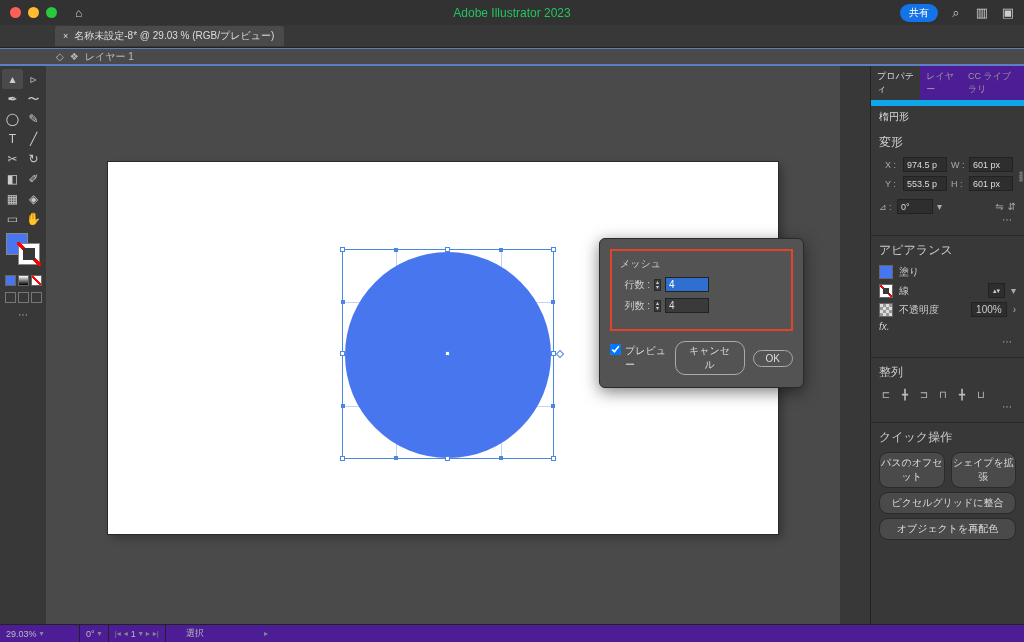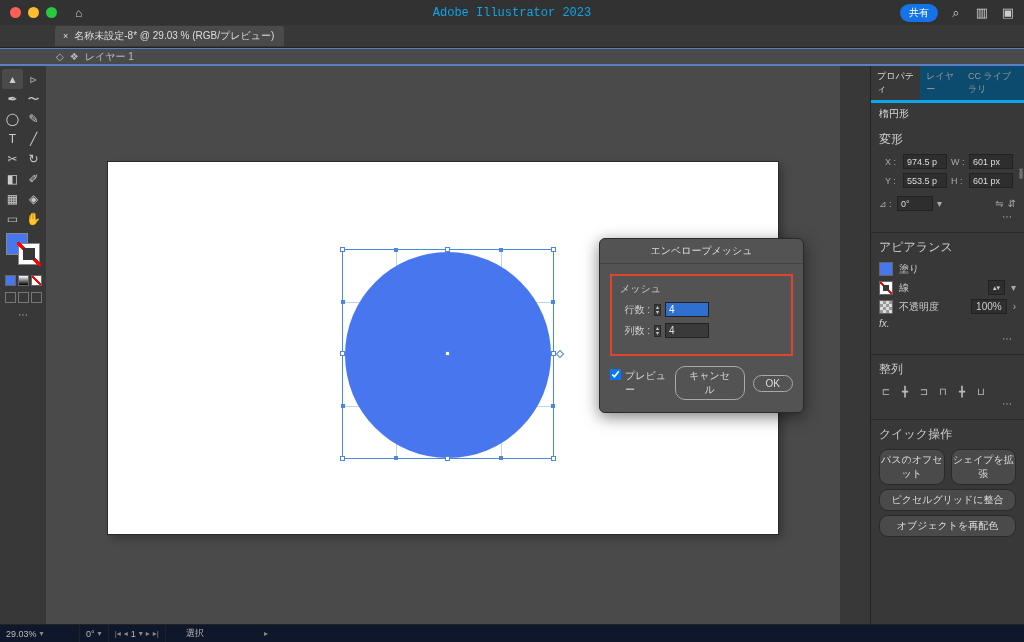--- a/index.html
+++ b/index.html
@@ -6,21 +6,21 @@
 body { width: 1024px; height: 642px; background: #323232; color: #ccc; font-size: 10px; overflow: hidden; position: relative; }
 
 
 .titlebar { height: 25px; background: #323232; display: flex; align-items: center; position: relative; }
 .traffic-lights { display: flex; gap: 7px; padding-left: 10px; }
 .tl { width: 11px; height: 11px; border-radius: 50%; }
 .tl.red { background: #ff5f57; }
 .tl.yellow { background: #febc2e; }
 .tl.green { background: #28c840; }
 .home-icon { margin-left: 18px; color: #ccc; font-size: 12px; }
-.app-title { position: absolute; left: 50%; transform: translateX(-50%); color: #0ea5e9; font-size: 12px; font-family: Liberation Mono, monospace; }
+.app-title { position: absolute; left: 50%; transform: translateX(-50%); color: #22c55e; font-size: 12px; }
 .titlebar-right { position: absolute; right: 8px; display: flex; align-items: center; gap: 10px; }
 .share-btn { background: #1473e6; color: #fff; padding: 2px 9px; border-radius: 10px; font-size: 10px; }
 .tr-icon { color: #ccc; font-size: 13px; width: 16px; text-align: center; }
 
 
 .doctabs { height: 23px; background: #383838; border-bottom: 1px solid #222; display: flex; align-items: center; padding-left: 55px; }
 .doctab { background: #4a4a4a; padding: 3px 10px 3px 8px; font-size: 10px; color: #ddd; border-radius: 3px 3px 0 0; display: flex; align-items: center; gap: 6px; }
 .doctab .x { font-size: 9px; }
 
 
@@ -79,21 +79,21 @@
 .dialog-footer { display: flex; align-items: center; gap: 8px; justify-content: flex-end; }
 .chk { display: flex; align-items: flex-start; gap: 4px; margin-right: auto; font-size: 10px; color: #ddd; }
 .chk input { width: 11px; height: 11px; }
 .dbtn { background: transparent; border: 1px solid #aaa; color: #ddd; border-radius: 10px; padding: 2px 12px; font-size: 10px; }
 
 
 .right-rail { width: 30px; background: #383838; }
 
 
 .props { width: 154px; background: #383838; border-left: 1px solid #222; padding: 0; overflow: hidden; }
-.prop-tabs { display: flex; background: #0c4a6e; border-bottom: 3px solid #0ea5e9; }
+.prop-tabs { display: flex; background: #4c1d95; border-bottom: 6px solid #0ea5e9; }
 .prop-tab { padding: 4px 6px; font-size: 9px; color: #999; }
 .prop-tab.active { background: #383838; color: #ddd; }
 .prop-section { padding: 6px 8px 10px; border-bottom: 1px solid #2a2a2a; }
 .sec-title { font-size: 12px; color: #ccc; margin-bottom: 6px; }
 .obj-type { font-size: 10px; color: #ddd; padding: 4px 8px; }
 .xyrow { display: flex; gap: 4px; margin-bottom: 4px; align-items: center; }
 .refpoint { width: 18px; height: 18px; display: grid; grid-template-columns: repeat(3,1fr); grid-template-rows: repeat(3,1fr); gap: 1px; }
 .refdot { background: #666; }
 .refdot.on { background: #ddd; }
 .lbl { font-size: 9px; color: #aaa; width: 14px; }
@@ -107,21 +107,21 @@
 .sw.stroke::before { content:""; position:absolute; inset:0; background: linear-gradient(45deg,transparent 42%,red 42%,red 58%,transparent 58%); }
 .sw.op { background: repeating-conic-gradient(#999 0 25%, #ddd 0 50%) 0 0/6px 6px; }
 .opval { background:#2e2e2e; border:1px solid #222; padding:0 4px; height:15px; display:flex; align-items:center; gap:2px; }
 .align-row { display: flex; gap: 5px; }
 .align-ic { width: 14px; height: 14px; display:flex; align-items:center; justify-content:center; color:#bbb; font-size:10px; }
 .qbtn { display: block; width: 100%; background: #4a4a4a; border: 1px solid #2a2a2a; color: #ddd; font-size: 10px; padding: 3px 0; margin-bottom: 4px; border-radius: 9px; text-align: center; }
 .qrow { display: flex; gap: 6px; }
 .qrow .qbtn { flex: 1; }
 
 
-.statusbar { position: absolute; left: 0; right: 0; bottom: 0; height: 18px; background: #0f172a; border-top: 1px solid #222; display: flex; align-items: center; font-size: 9px; color: #bbb; }
+.statusbar { position: absolute; left: 0; right: 0; bottom: 0; height: 18px; background: #4c1d95; border-top: 1px solid #222; display: flex; align-items: center; font-size: 9px; color: #bbb; }
 .status-seg { padding: 0 6px; border-right: 1px solid #222; height: 100%; display: flex; align-items: center; gap: 3px; }
 .status-seg.wide { flex: 0 0 80px; }
 .status-label { margin-left: 20px; }
 .sb-arrow { color:#888; font-size:8px; }
 </style>
 </head>
 <body>
 
 <div class="titlebar">
   <div class="traffic-lights">
@@ -229,21 +229,20 @@
         <div class="anchor" style="top:25%;left:-2px;margin-top:-2px"></div>
         <div class="anchor" style="top:75%;left:-2px;margin-top:-2px"></div>
         <div class="anchor" style="top:25%;right:-2px;margin-top:-2px"></div>
         <div class="anchor" style="top:75%;right:-2px;margin-top:-2px"></div>
         <div class="center-anchor"></div>
         <div class="side-anchor" style="right:-10px;top:50%;margin-top:-3px"></div>
       </div>
     </div>
 
     <div class="dialog">
-      <div class="dialog-title">エンベロープメッシュ</div>
       <div class="dialog-body">
         <div class="mesh-group">
           <div class="mesh-label">メッシュ</div>
           <div class="field-row">
             <label>行数 :</label>
             <div class="stepper">
                 <span>▴</span>
                 <span>▾</span>
               </div>
             <input class="num-input selected" value="4" style="">

